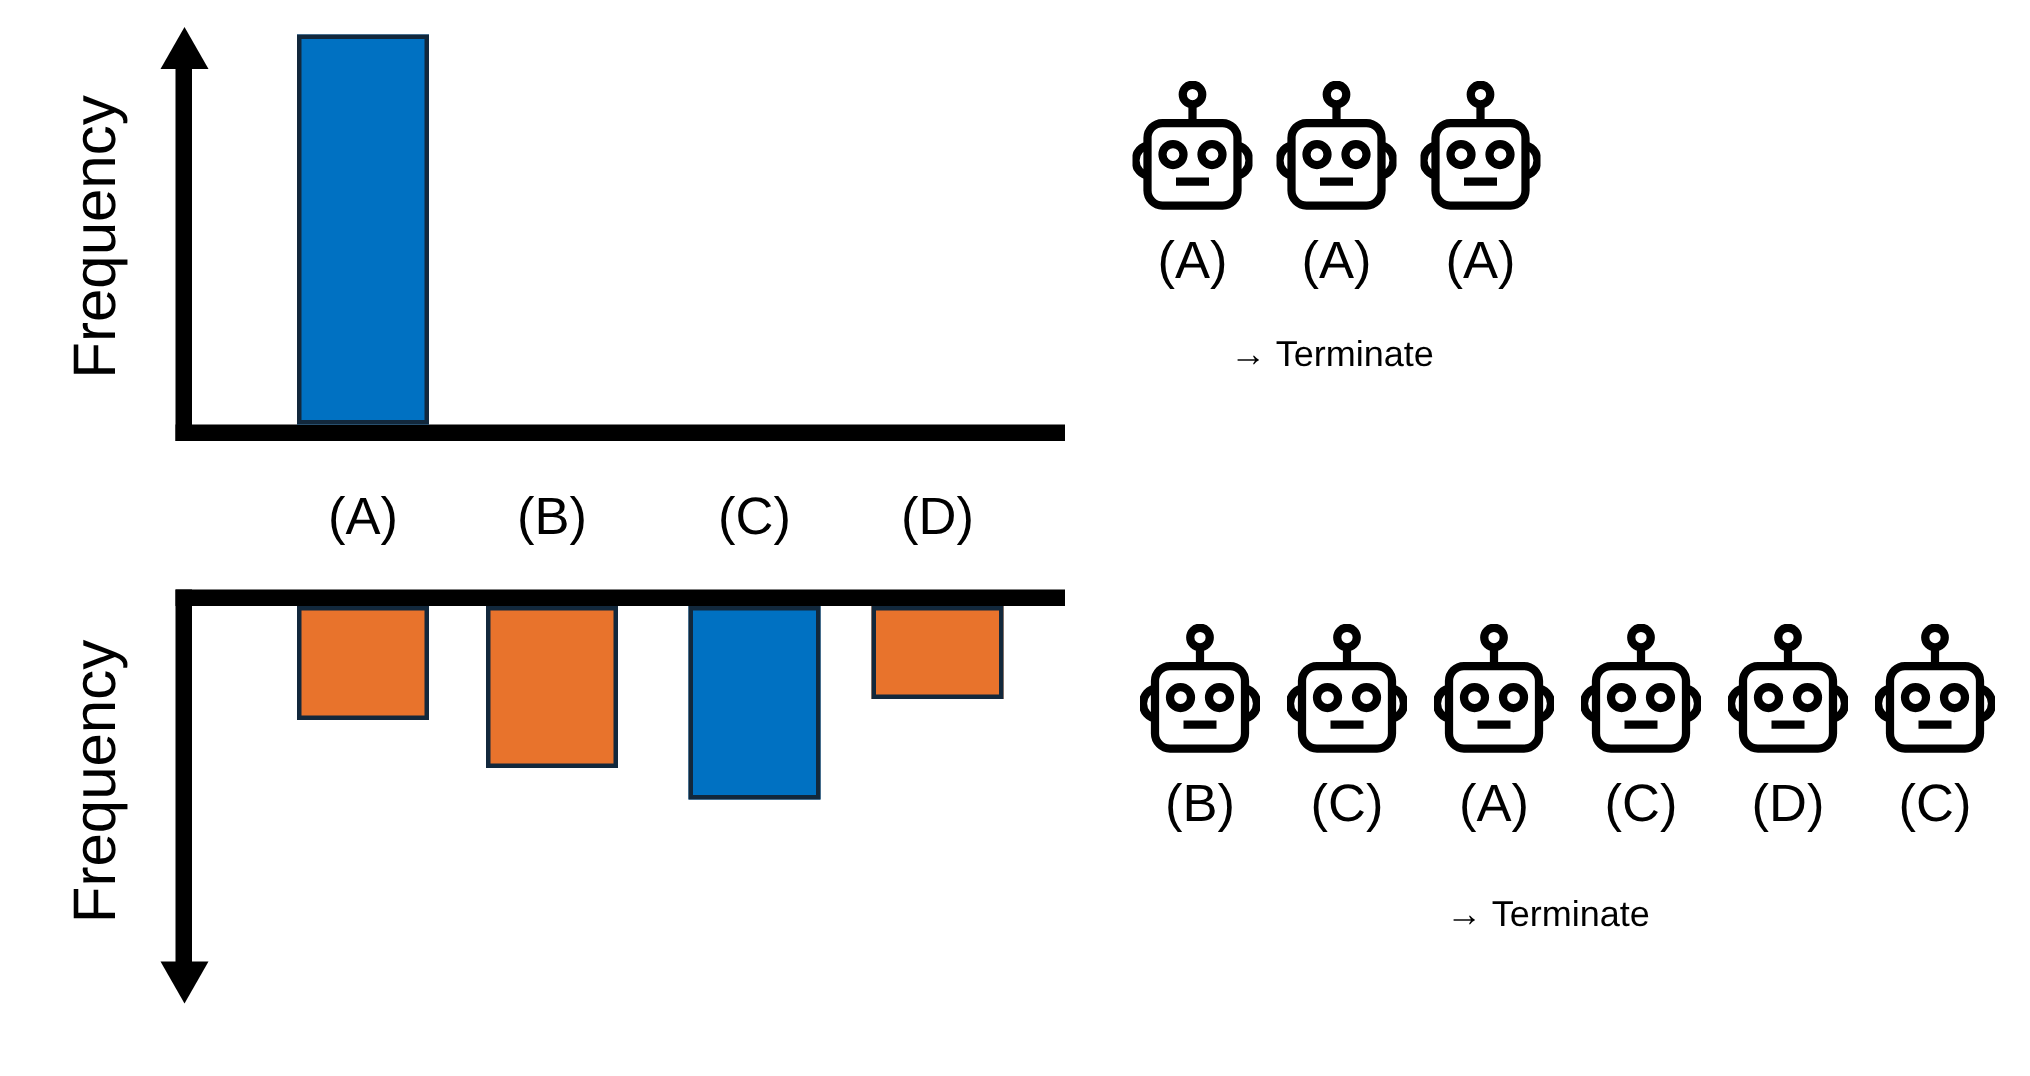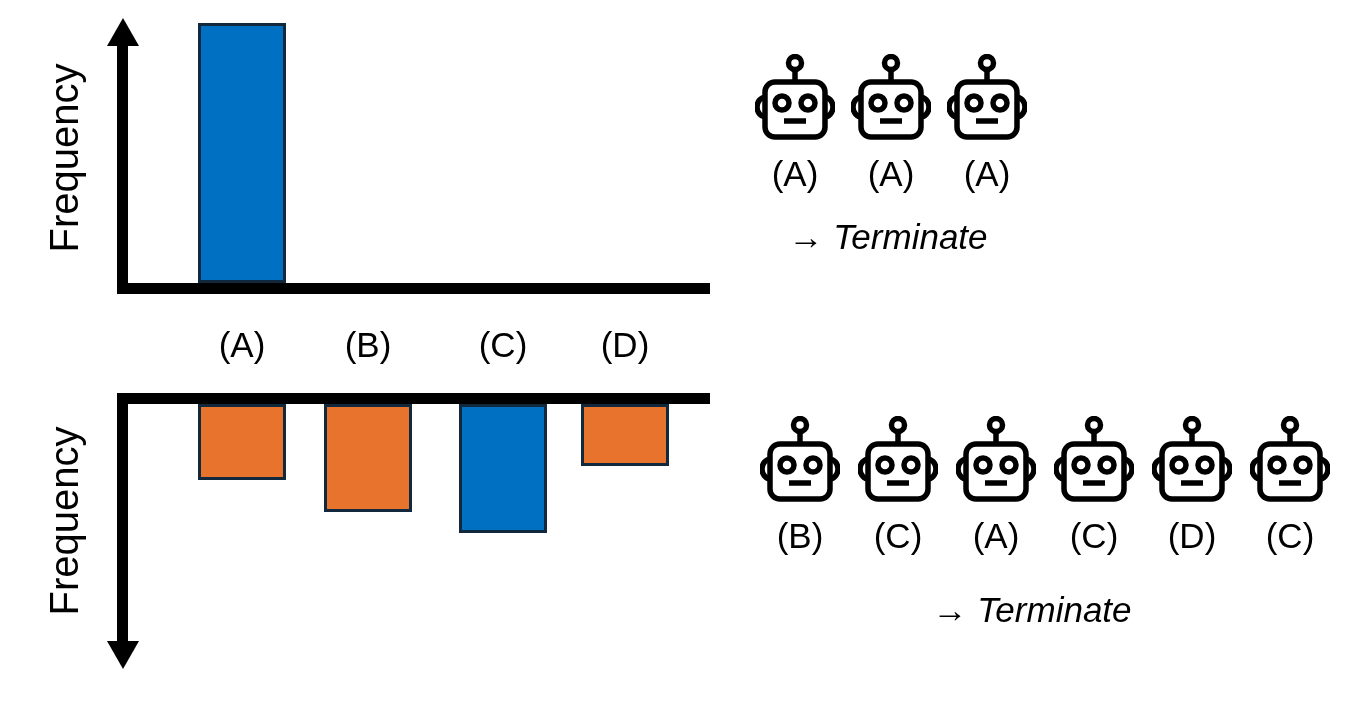--- a/index.html
+++ b/index.html
@@ -52,23 +52,22 @@
     flex-direction: column;
     align-items: center;
     width: 80px;
     flex: 0 0 auto;
   }
   .robot-svg { width: 80px; height: 88px; display: block; }
   .robot-label { font-size: 35px; margin-top: 12px; white-space: nowrap; }
   .caption {
     position: absolute;
     transform: translate(-50%, -50%);
-    font-size: 35px;
+    font-size: 24px;
     white-space: nowrap;
-    font-style: italic;
   }
 </style>
 </head>
 <body>
 
 <div id="page">
 
   <div class="ylabel" style="left:64px; top:158px;">Frequency</div>
 
   <div class="arrow-up" style="left:107px; top:18px;"></div>

